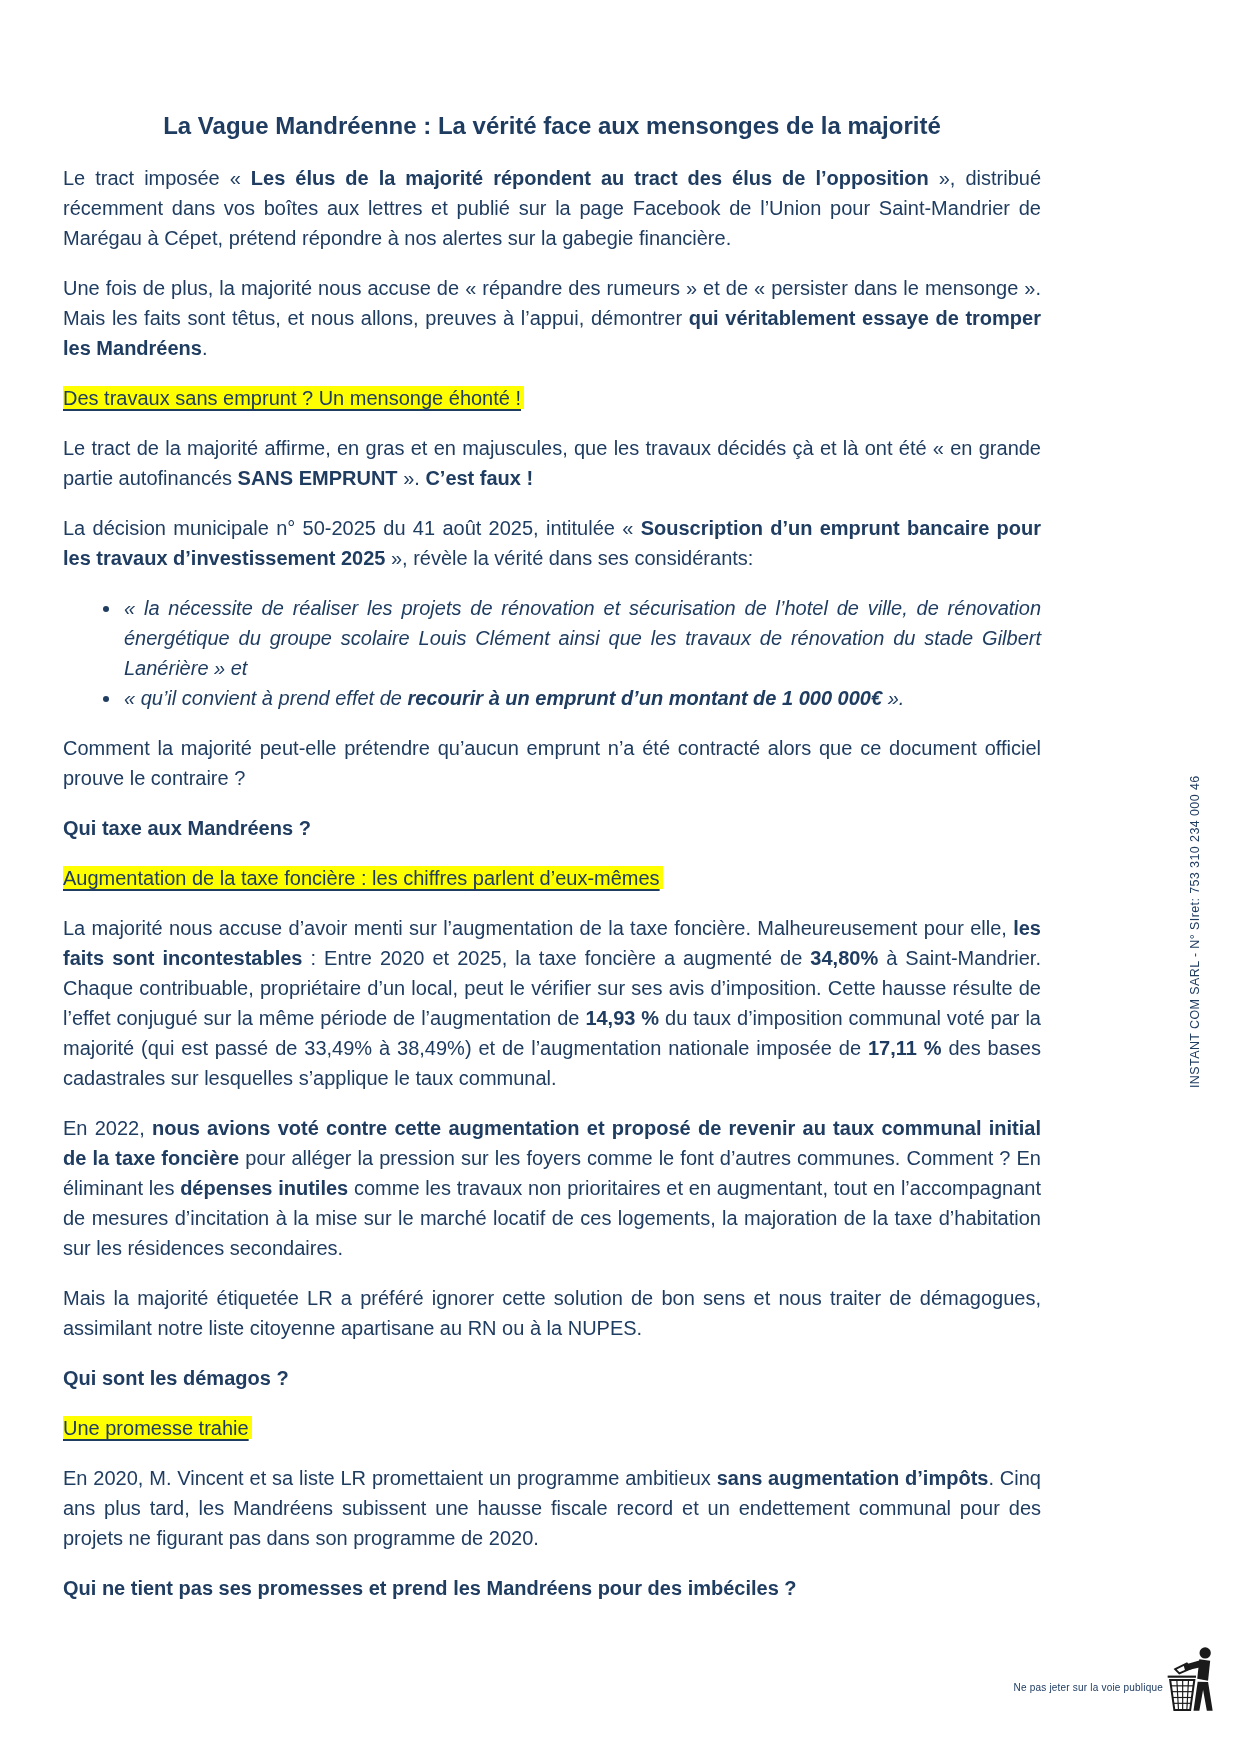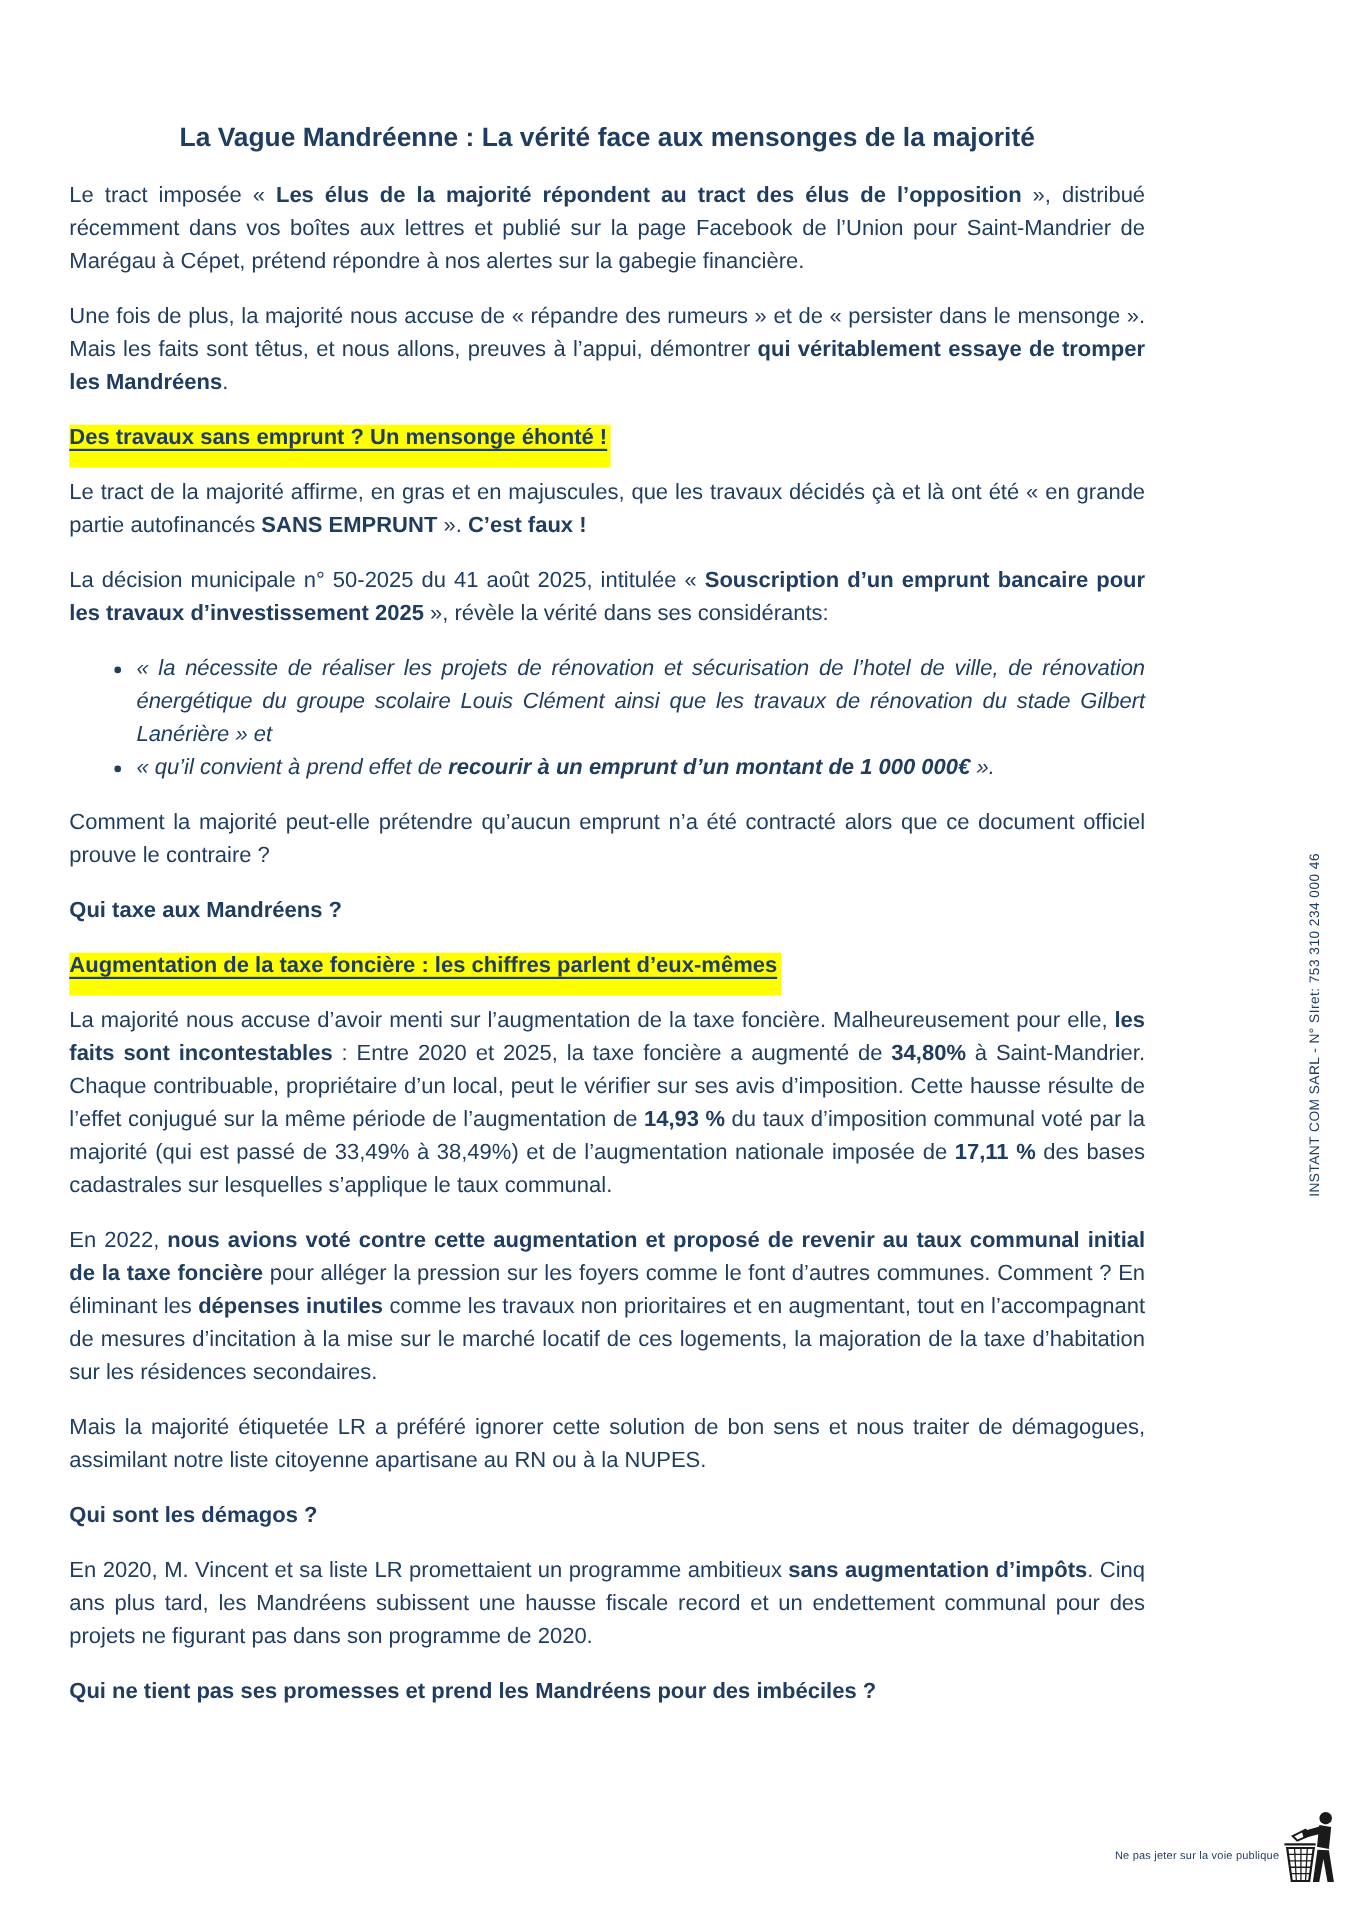--- a/index.html
+++ b/index.html
@@ -7,22 +7,22 @@
     width:1240px;height:1754px;background:#ffffff;position:relative;overflow:hidden;
     font-family:"Liberation Sans",sans-serif;
     color:var(--text-color,#1F3C61);
   }
   .content{position:absolute;left:63px;top:78px;width:978px;margin-top:32px;}
   .doc-title{font-size:24px;font-weight:bold;text-align:center;margin:0 0 21px 0;line-height:32px;}
   .content p,.content ul{font-size:20px;line-height:30px;text-align:justify;margin:0 0 20px 0;}
   p.h{font-weight:bold;}
   .hl{
     background:var(--hl-color,#FFFF00);
-    font-weight:bold;text-decoration:underline;text-underline-offset:4px;
-    padding:1px 3px 16px 0;
+    font-weight:normal;text-decoration:underline;text-underline-offset:4px;
+    padding:1px 3px 0 0;
   }
   .content ul{padding-left:59px;list-style:disc;}
   .content li{padding-left:2px;margin:0;}
   .b{font-weight:bold;}
   .i{font-style:italic;}
   .sidebar-imprint{
     position:absolute;left:1188px;top:1088px;
     transform:rotate(-90deg);transform-origin:0 0;
     font-size:12.5px;letter-spacing:0.4px;white-space:nowrap;
     color:var(--text-color,#1F3C61);
@@ -51,20 +51,21 @@
         <li><span class="i">« la nécessite de réaliser les projets de rénovation et sécurisation de l’hotel de ville, de rénovation énergétique du groupe scolaire Louis Clément ainsi que les travaux de rénovation du stade Gilbert Lanérière » et</span></li>
         <li><span class="i">« qu’il convient à prend effet de </span><span class="b i">recourir à un emprunt d’un montant de 1 000 000€</span><span class="i"> ».</span></li>
       </ul>
       <p><span>Comment la majorité peut-elle prétendre qu’aucun emprunt n’a été contracté alors que ce document officiel prouve le contraire ?</span></p>
       <p class="h"><span>Qui taxe aux Mandréens ?</span></p>
       <p><span class="hl"><span>Augmentation de la taxe foncière : les chiffres parlent d’eux-mêmes</span></span></p>
       <p><span>La majorité nous accuse d’avoir menti sur l’augmentation de la taxe foncière. Malheureusement pour elle, </span><span class="b">les faits sont incontestables</span><span> : Entre 2020 et 2025, la taxe foncière a augmenté de </span><span class="b">34,80%</span><span> à Saint-Mandrier. Chaque contribuable, propriétaire d’un local, peut le vérifier sur ses avis d’imposition. Cette hausse résulte de l’effet conjugué sur la même période de l’augmentation de </span><span class="b">14,93 %</span><span> du taux d’imposition communal voté par la majorité (qui est passé de 33,49% à 38,49%) et de l’augmentation nationale imposée de </span><span class="b">17,11 %</span><span> des bases cadastrales sur lesquelles s’applique le taux communal.</span></p>
       <p><span>En 2022, </span><span class="b">nous avions voté contre cette augmentation et proposé de revenir  au taux communal initial de la taxe foncière</span><span> pour alléger la pression sur les foyers comme le font d’autres communes. Comment ? En éliminant les </span><span class="b">dépenses inutiles</span><span> comme les travaux non prioritaires et en augmentant, tout en l’accompagnant de mesures d’incitation à la mise sur le marché locatif de ces logements, la majoration de la taxe d’habitation sur les résidences secondaires.</span></p>
       <p><span>Mais la majorité étiquetée LR a préféré ignorer cette solution de bon sens et nous traiter de démagogues, assimilant notre liste citoyenne apartisane au RN ou à la NUPES.</span></p>
       <p class="h"><span>Qui sont les démagos ?</span></p>
+      <p><span class="hl"><span>Une promesse trahie</span></span></p>
       <p><span>En 2020, M. Vincent et sa liste LR promettaient un programme ambitieux </span><span class="b">sans augmentation d’impôts</span><span>. Cinq ans plus tard, les Mandréens subissent une hausse fiscale record et un endettement communal pour des projets ne figurant pas dans son programme de 2020.</span></p>
       <p class="h"><span>Qui ne tient pas ses promesses et prend les Mandréens pour des imbéciles ?</span></p>
     </div>
 </div>
 
 <div class="sidebar-imprint">INSTANT COM SARL - N° SIret: 753 310 234 000 46</div>
 
 <div class="footer-notice">Ne pas jeter sur la voie publique</div>
 
 <svg class="tidyman" viewBox="0 0 60 80" xmlns="http://www.w3.org/2000/svg">

